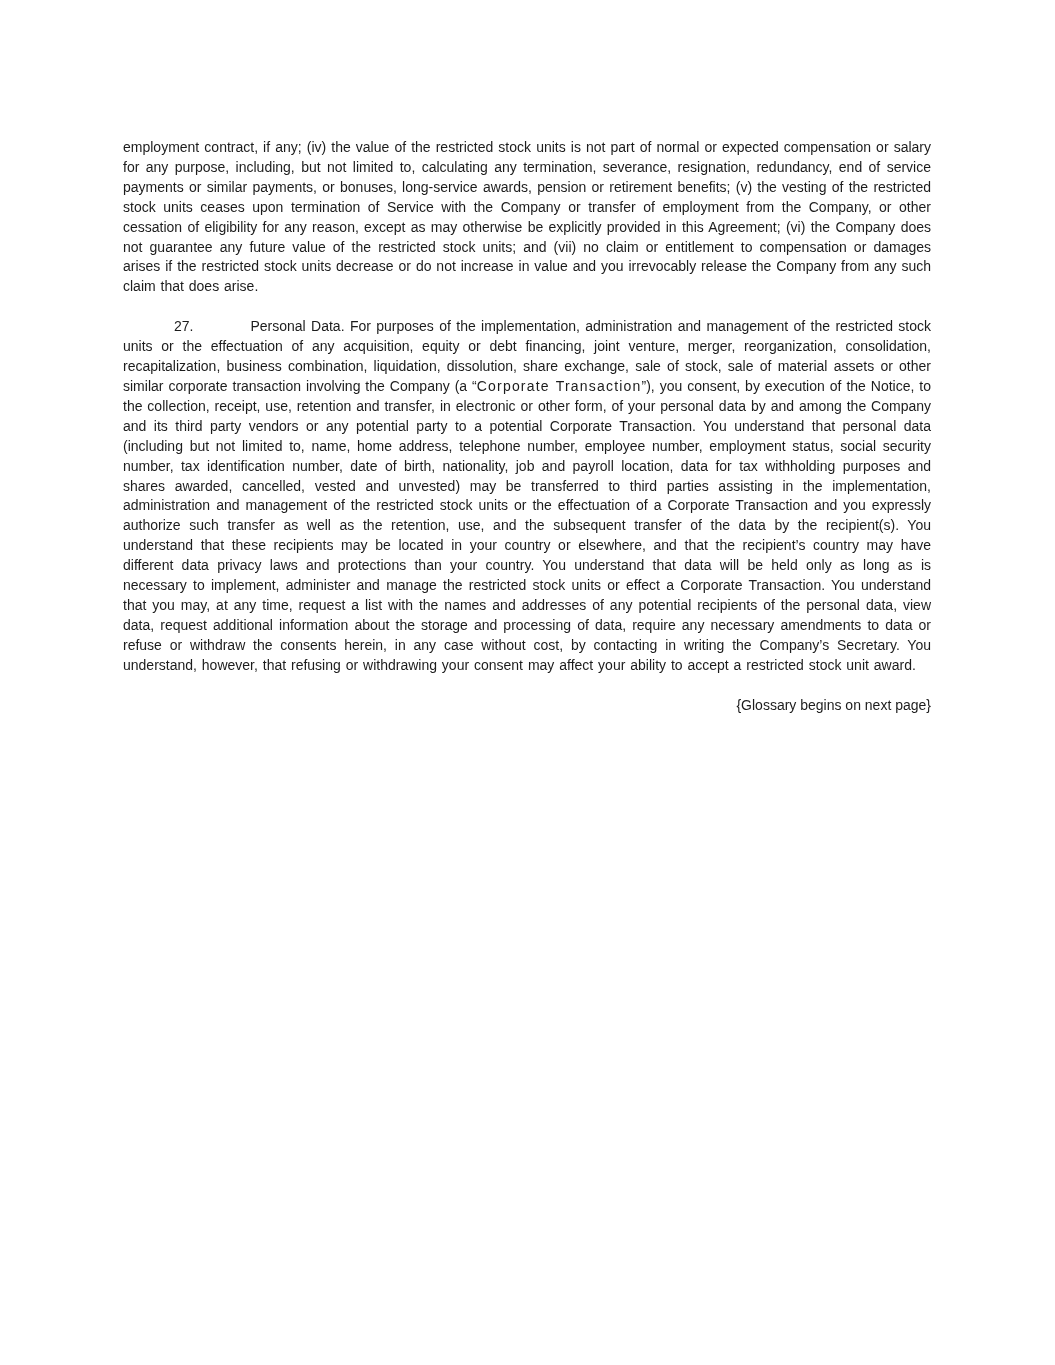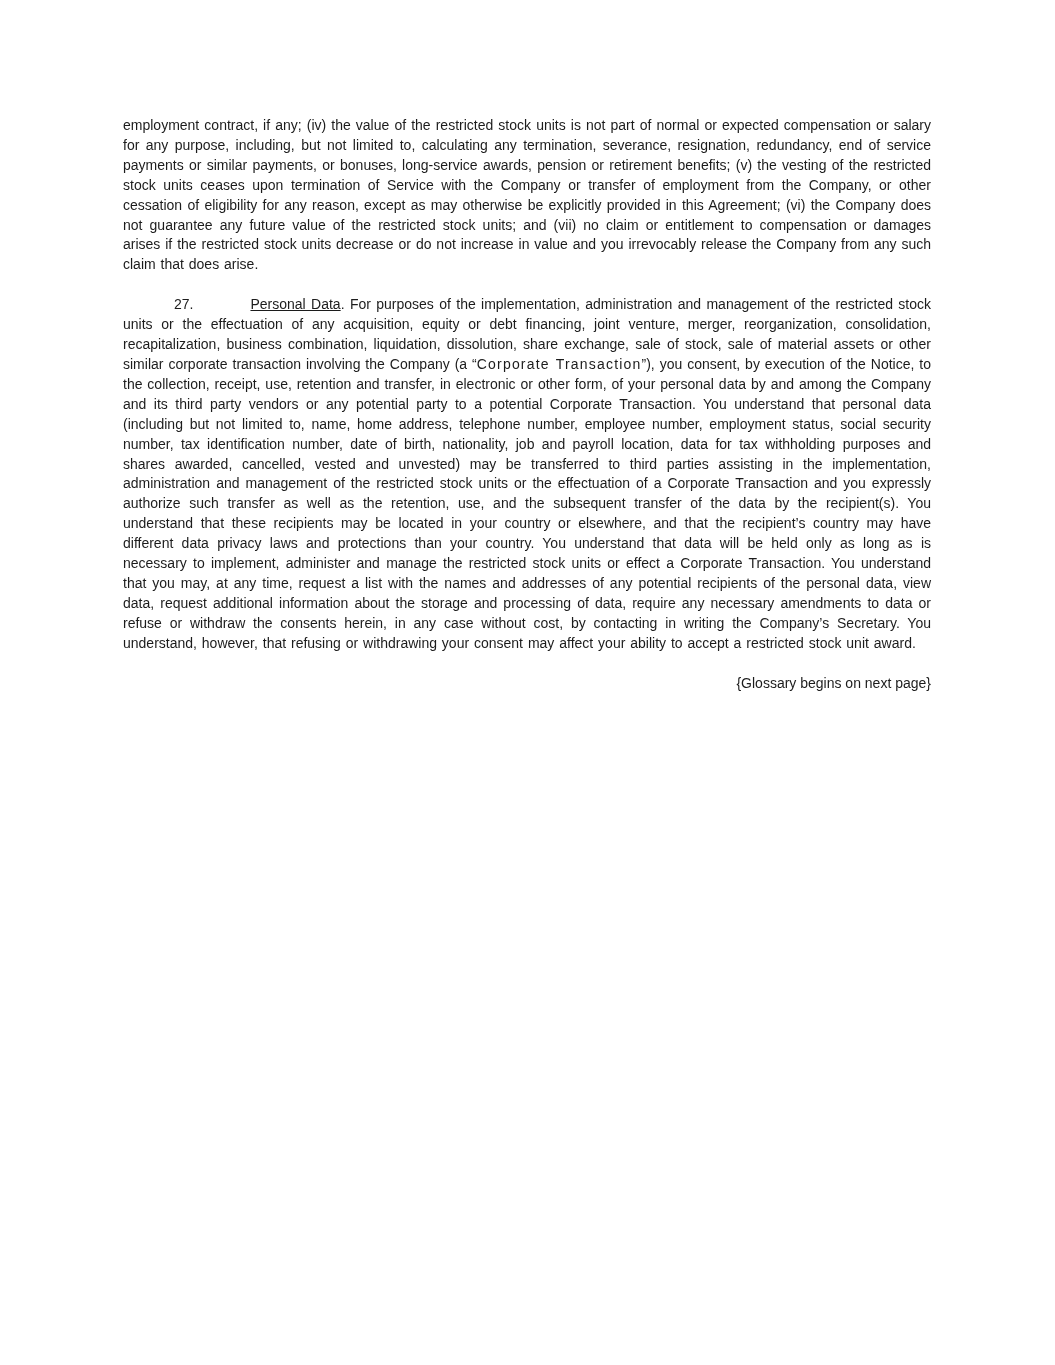--- a/index.html
+++ b/index.html
@@ -15,40 +15,39 @@
   .page {
     position: relative;
     width: 1055px;
     height: 1365px;
     background: #ffffff;
     overflow: hidden;
   }
   .content {
     position: absolute;
     left: 123px;
-    top: 116px;
+    top: 138px;
     width: 808px;
     color: #1c1c1c;
     font-size: 14px;
     line-height: 19.9px;
   }
   .para {
     margin: 0 0 20px 0;
     text-align: justify;
     word-spacing: 1px;
   }
   .para-27 {
     text-indent: 51px;
   }
   .tab {
     display: inline-block;
     width: 57px;
   }
   .heading-underline {
-    text-decoration: underline;
   }
   .defined-term {
     letter-spacing: 1.2px;
   }
   .glossary {
     margin: 0;
     text-align: right;
     word-spacing: normal;
   }
 </style>

